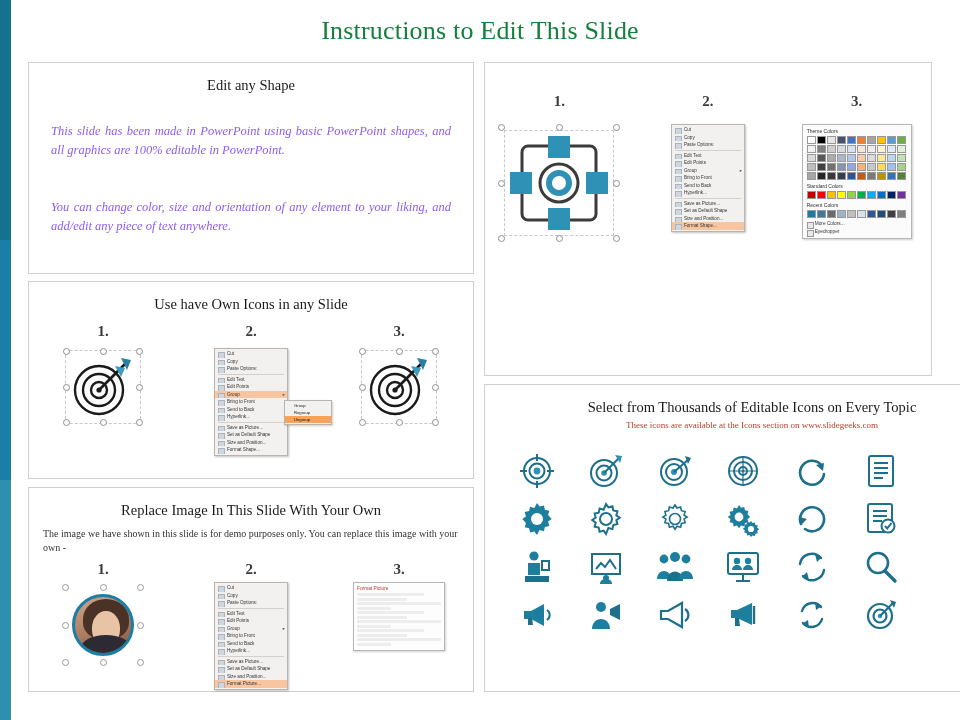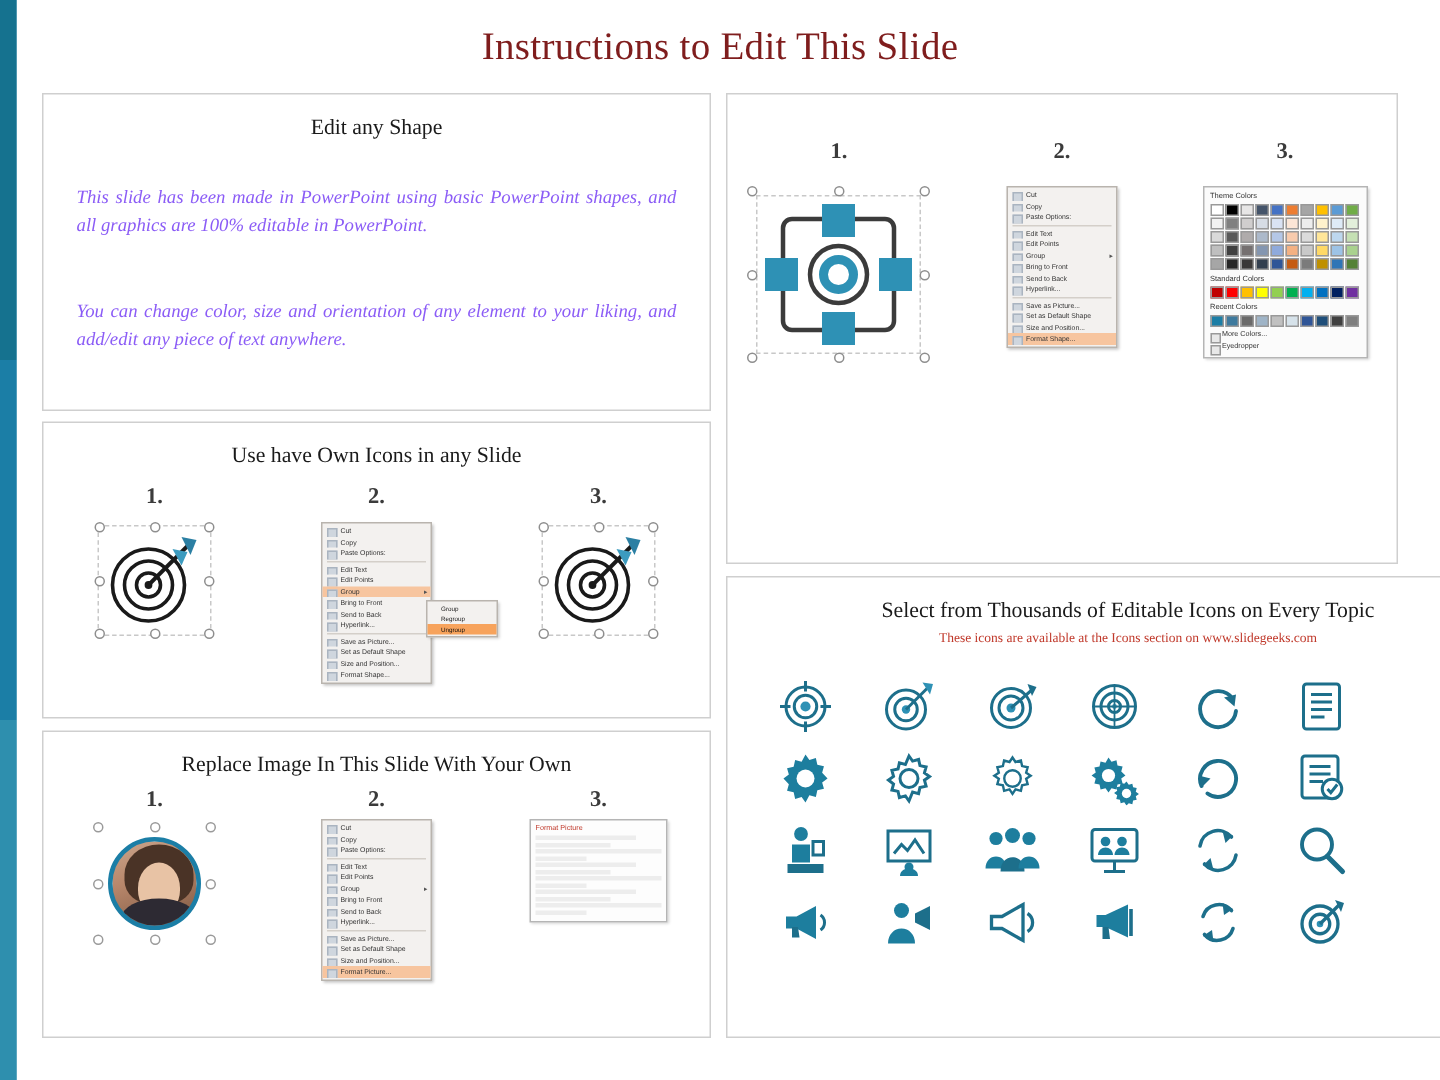--- a/index.html
+++ b/index.html
@@ -31,21 +31,21 @@
   .left-bar .seg2 { position:absolute; left:0; top:240px; width:11px; height:240px; background:#1b7ea6; }
   .left-bar .seg3 { position:absolute; left:0; top:480px; width:11px; height:240px; background:#2e8fae; }
 
   .title {
     position: absolute;
     left: 0; top: 16px;
     width: 960px;
     text-align: center;
     font-size: 26px;
     font-weight: normal;
-    color: #7f1d1d;
+    color: #15803d;
     font-family: "Liberation Serif", serif;
     letter-spacing: 0.2px;
   }
 
   .panel {
     position: absolute;
     border: 1px solid #cfcfcf;
     background: #fff;
     box-sizing: border-box;
   }
@@ -365,20 +365,21 @@
             <path d="M52 18 L62 20 L58 29 Z" fill="#3c9bbf"></path>
           </svg>
         </div>
       </div>
 
     </div>
   </div>
 
   <div class="panel" id="panel-replace-image">
     <div class="panel-title">Replace Image In This Slide With Your Own</div>
+    <div class="small-note">The image we have shown in this slide is for demo purposes only. You can replace this image with your own -</div>
     <div class="steps" style="margin-top:6px;">
       <div class="step-num big">1.</div>
       <div class="step-num big">2.</div>
       <div class="step-num big">3.</div>
     </div>
     <div class="thumbs" style="margin-top:4px;">
       <div class="thumb">
         <div class="photo-wrap">
           <div class="hb" style="left:2px;top:2px;"></div>
           <div class="hb" style="left:40px;top:2px;"></div>

